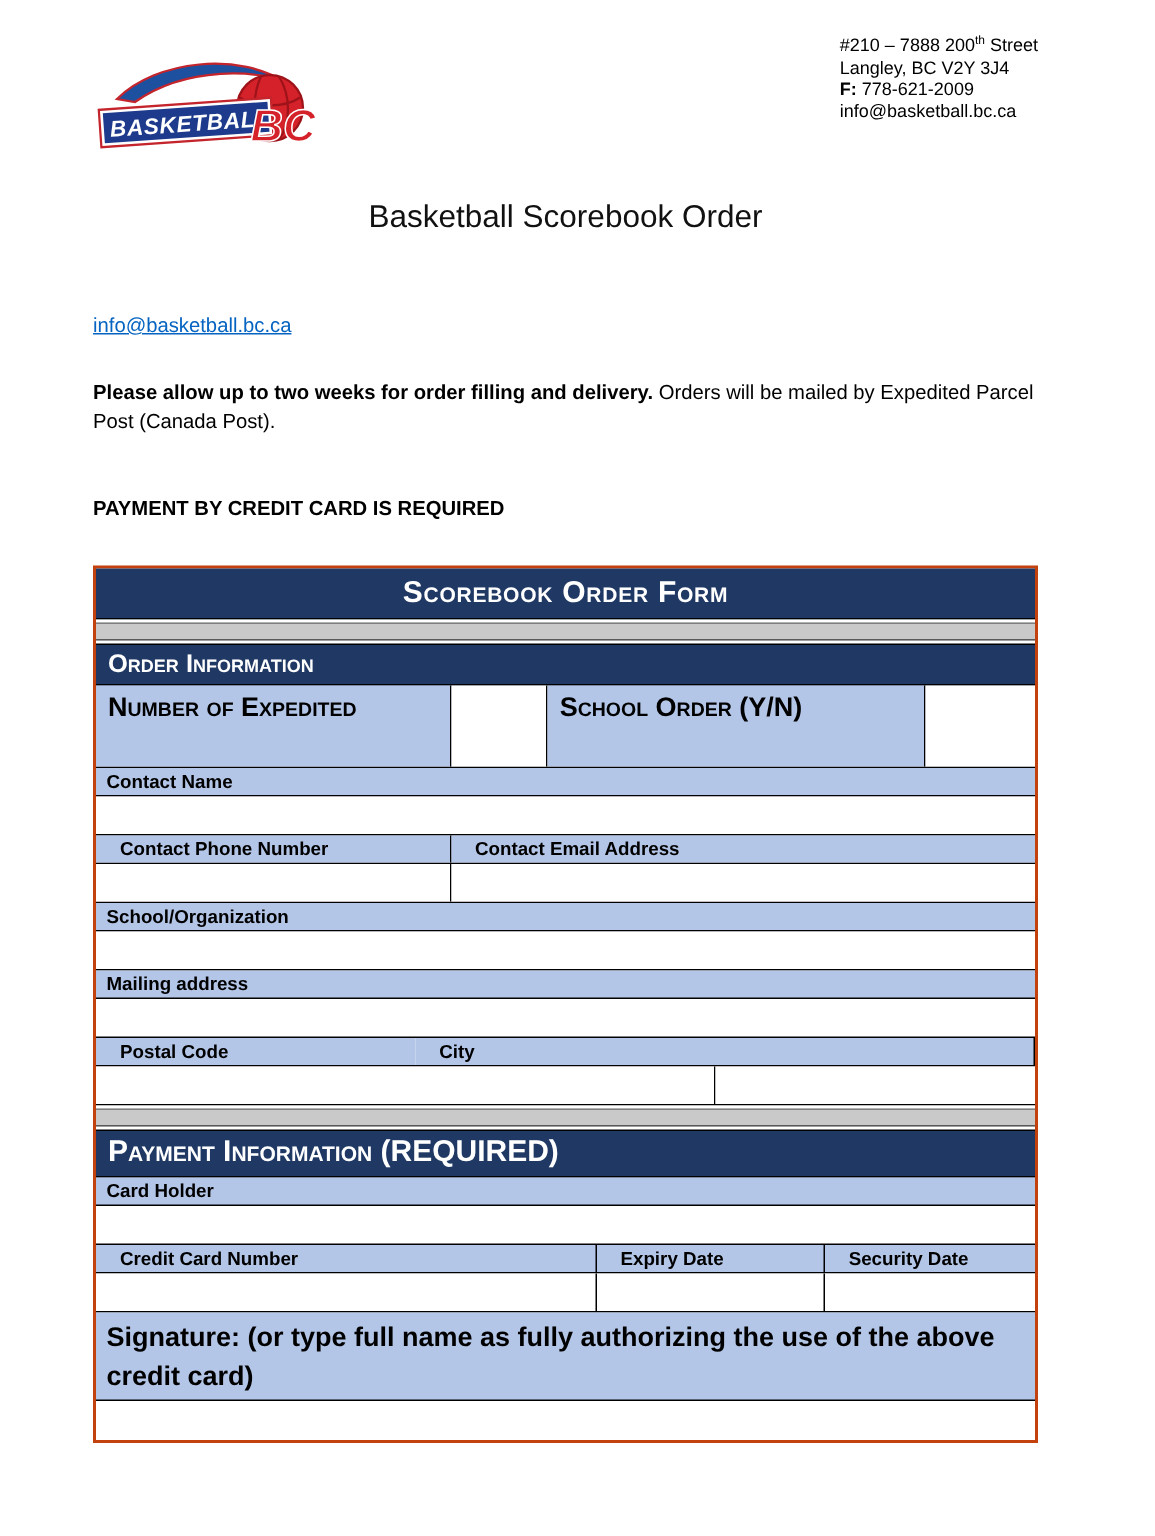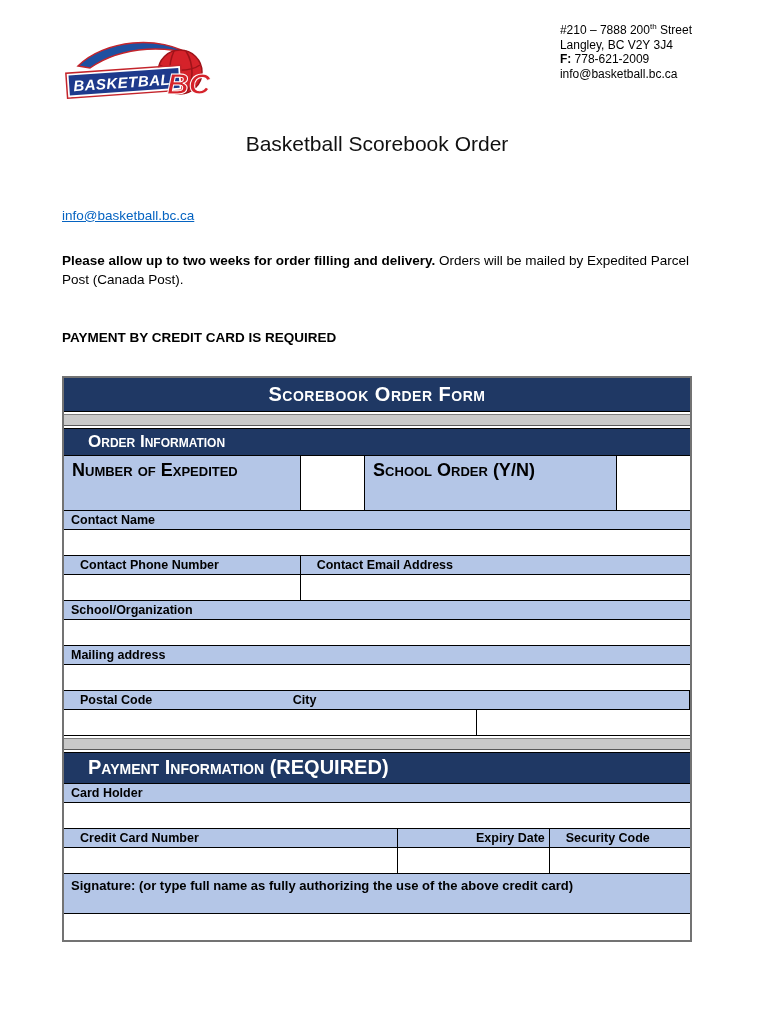--- a/index.html
+++ b/index.html
@@ -16,44 +16,44 @@
   .addr .b { font-weight:bold; }
   
   .doc-title { text-align:center; font-size:21px; margin-top:24px; color:#111; }
   .para { font-size:13.5px; line-height:1.38; margin-top:0; }
   .intro { margin-top:32px; }
   .intro a { color:#0563C1; text-decoration:underline; cursor:pointer; }
   .notice { margin-top:27px; }
   .notice .bold { font-weight:bold; }
   .pay-note { margin-top:40px; font-weight:bold; font-size:13.5px; }
   
-  .form-table { margin-top:31px; border:2px solid #737373; background:#fff; }
+  .form-table { margin-top:31px; border:2px solid #c2410c; background:#fff; }
   .trow { display:flex; border-bottom:1px solid #000; box-sizing:border-box; }
   .trow:last-child { border-bottom:none; }
   .navy { background:#1F3864; color:#fff; font-weight:bold; font-variant:small-caps; }
   .main-hdr { justify-content:center; align-items:center; height:34px; font-size:20px; letter-spacing:.5px; }
-  .sec-hdr { align-items:center; padding-left:24px; }
+  .sec-hdr { align-items:center; padding-left:8px; }
   .order-hdr { height:27px; font-size:17px; }
   .pay-hdr { height:31px; font-size:20px; }
   .sep-row { border-bottom:1px solid #000; background:#fff; padding:2px 0; }
   .sep-bar { height:10px; background:#C9C9C9; border-top:1px solid #7f7f7f; border-bottom:1px solid #595959; }
   .lbl { background:#B4C6E7; font-weight:bold; font-size:12.5px; padding:2px 4px 2px 7px; box-sizing:border-box; }
   .lbl-row { min-height:18px; }
   .inp { background:#fff; box-sizing:border-box; }
   .inp-row { min-height:26px; }
   .cell { box-sizing:border-box;padding-left:16px; }
   .rb { border-right:1px solid #000; }
   .big-lbl { font-variant:small-caps; font-size:18px; line-height:1.32; padding:3px 40px 3px 8px; }
   .ns-row { min-height:55px; }
   
   .w-ns-l { width:37.8%; } .w-ns-i1 { width:10.3%; } .w-ns-r { width:40.2%; } .w-ns-i2 { width:11.7%; }
   .w-ph { width:37.8%; } .w-em { width:62.2%; }
   .w-city { width:66%; } .w-pc { width:34%; }
-  .w-cc { width:53.3%; } .w-exp { width:24.3%;text-align:right; } .w-sec { width:22.4%; }
-  .sig-lbl { font-size:13px; line-height:1.45; padding:3px 7px; min-height:40px; }
+  .w-cc { width:53.3%; } .w-exp { width:24.3%; } .w-sec { width:22.4%; }
+  .sig-lbl { font-size:18px; line-height:1.45; padding:3px 7px; min-height:40px; }
 </style>
 </head>
 <body>
 
 <div class="page">
 
   <div class="top-row">
     <div class="logo-wrap">
       <svg width="148" height="72" viewBox="0 0 148 72">
 
@@ -151,21 +151,21 @@
     <div class="trow navy sec-hdr pay-hdr">
       <span>Payment Information (REQUIRED)</span>
     </div>
 
     <div class="trow lbl lbl-row">Card Holder</div>
     <div class="trow inp inp-row"></div>
 
     <div class="trow lbl-row">
       <div class="cell lbl rb w-cc">Credit Card Number</div>
       <div class="cell lbl rb w-exp">Expiry Date</div>
-      <div class="cell lbl w-sec">Security Code</div>
+      <div class="cell lbl w-sec">Security Date</div>
     </div>
     <div class="trow inp-row">
       <div class="cell inp rb w-cc"></div>
       <div class="cell inp rb w-exp"></div>
       <div class="cell inp w-sec"></div>
     </div>
 
     <div class="trow lbl sig-lbl">Signature: (or type full name as fully authorizing the use of the above credit card)</div>
     <div class="trow inp inp-row"></div>
 

